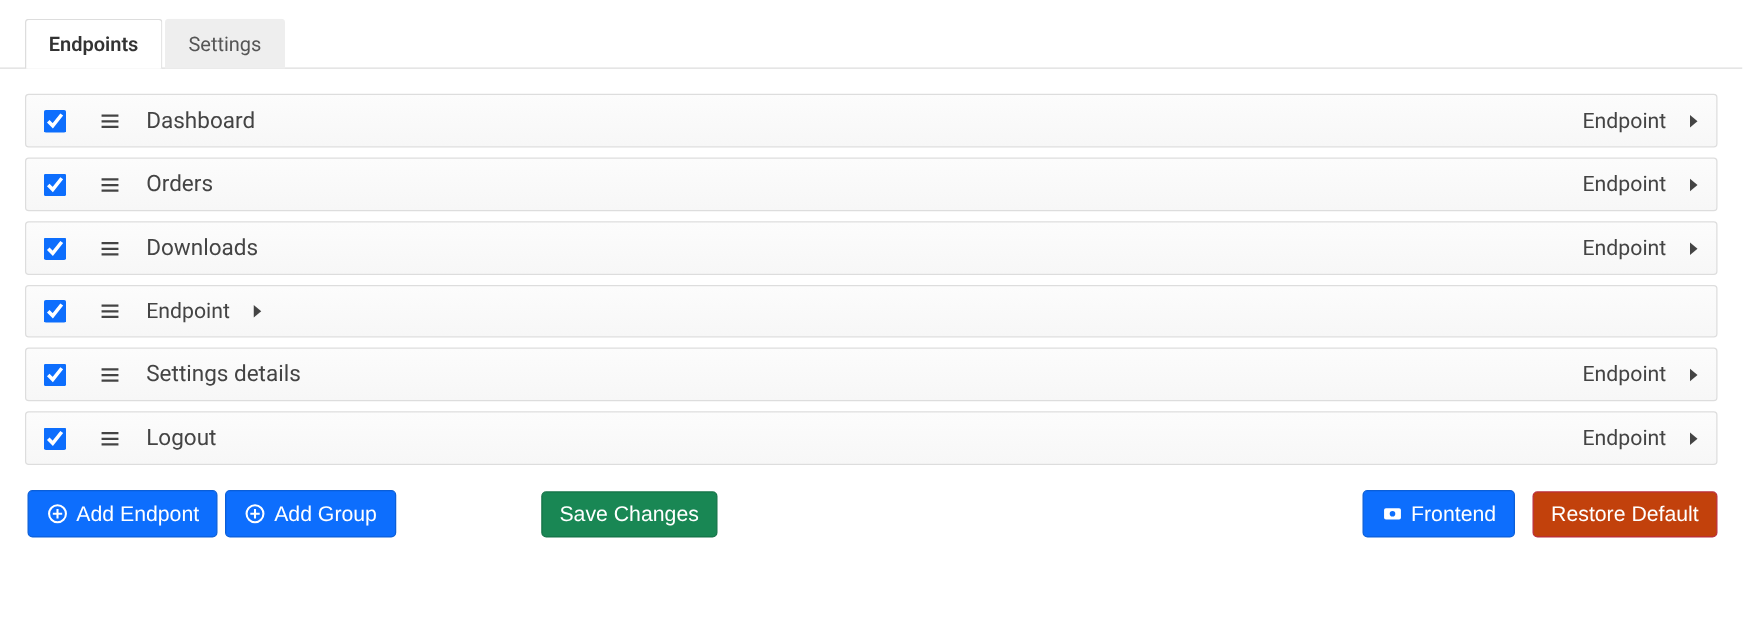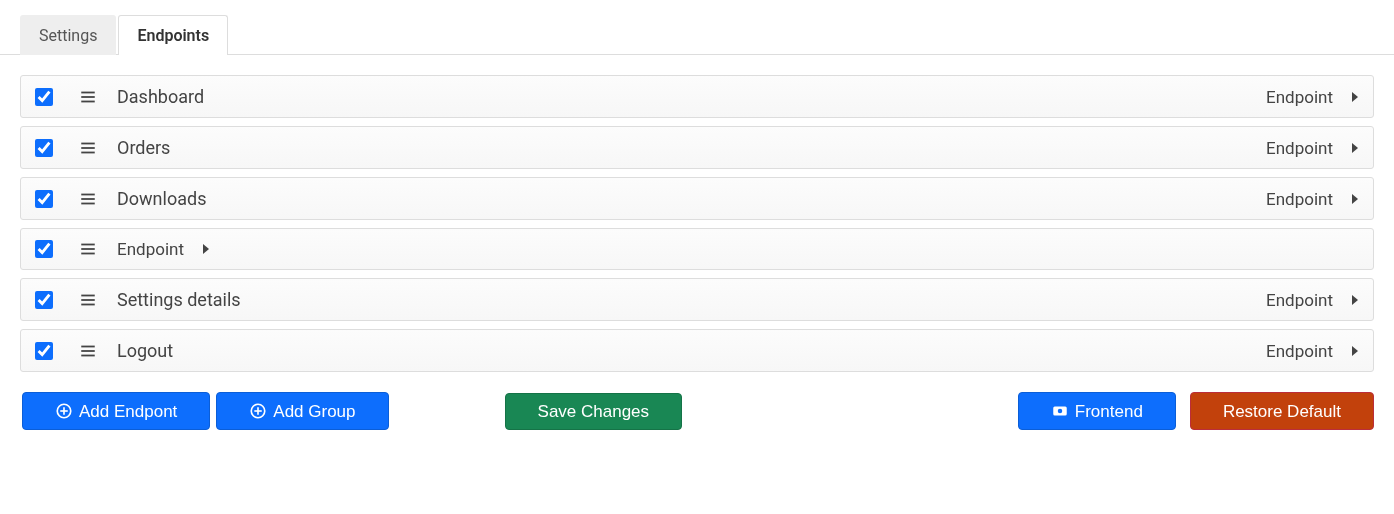--- a/index.html
+++ b/index.html
@@ -83,44 +83,44 @@
     .footer {
       display: flex;
       align-items: center;
       padding: 12px 20px 30px 22px;
       gap: 6px;
     }
     .btn {
       display: inline-flex;
       align-items: center;
       gap: 6px;
-      padding: 9px 32px;
+      padding: 9px 14px;
       border-radius: 4px;
       font-size: 17px;
       cursor: pointer;
       border: 1px solid transparent;
       color: #fff;
       line-height: 1;
     }
     .btn.blue { background: #0d6efd; border-color: #0b5ed7; }
     .btn.green { background: #198754; border-color: #157347; }
     .btn.red { background: #c2410c; border-color: #bb2d3b; }
     .btn .ico { display: inline-flex; }
     .btn .ico svg { width: 18px; height: 18px; }
     .spacer { flex: 1; }
     .group-left { display: flex; gap: 6px; }
     .group-mid { margin-left: 110px; align-items: center; }
-    .group-right { display: flex; gap: 14px; }
+    .group-right { display: flex; gap: 14px; align-items: flex-end; }
   </style>
 </head>
 <body>
 
 <div class="tabs">
+  <div class="tab active">Endpoints</div>
   <div class="tab">Settings</div>
-  <div class="tab active">Endpoints</div>
 </div>
 
 <div class="list">
 
   <div class="row">
     <label class="cb">
       <input type="checkbox" checked="" style="">
     </label>
     <span class="drag">
       <svg viewBox="0 0 24 24" fill="none" stroke="currentColor" stroke-width="2.4">

